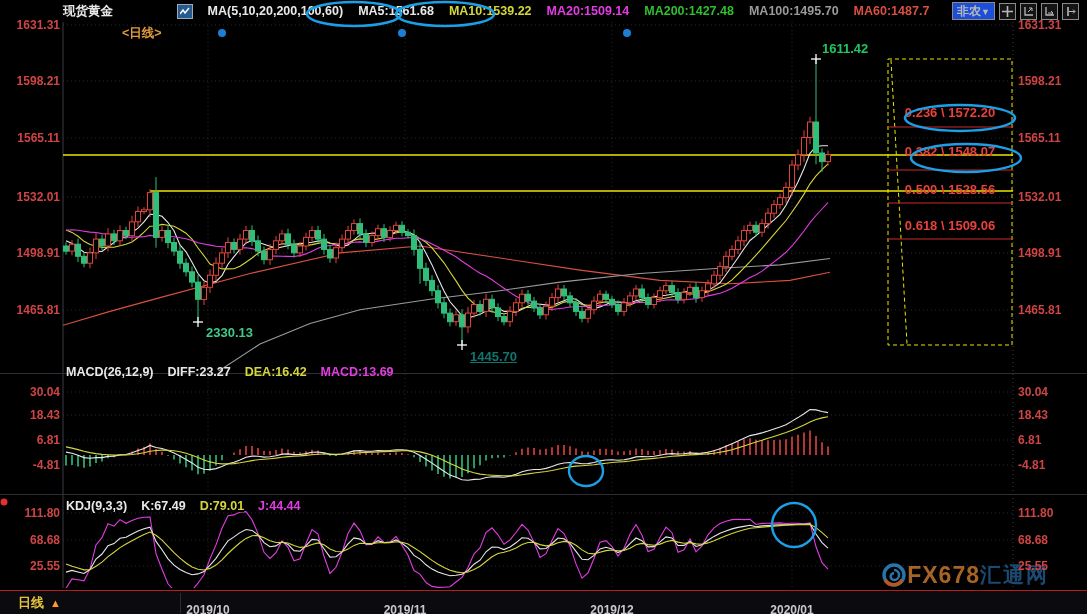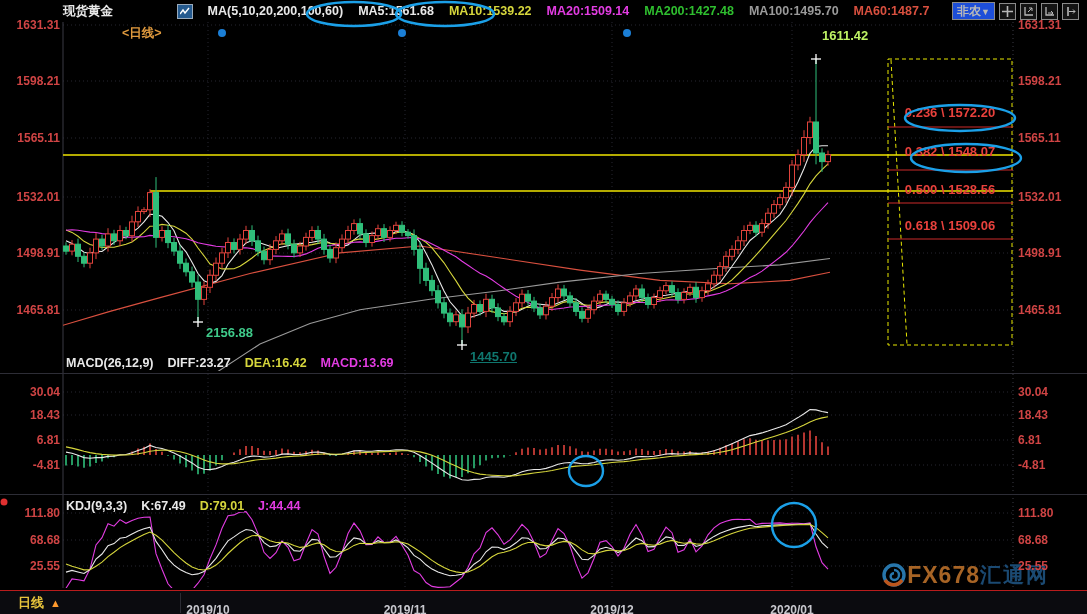--- a/index.html
+++ b/index.html
@@ -16,21 +16,21 @@
   #mini-chart-icon{width:14px;height:13px;background:#245a8f;border:1px solid #9ab;
           display:inline-flex;align-items:center;justify-content:center;}
   
   #toolbar{right:8px;top:2px;display:flex;align-items:center;gap:4px;}
   #preset-btn{border:1px solid #8a8a8a;color:#b8b8b8;background:#1d4ed8;
           font-size:12px;font-weight:bold;padding:0 4px;height:16px;line-height:16px;}
   .tool-btn{width:15px;height:15px;border:1px solid #8a8a8a;background:#141414;
           display:inline-flex;align-items:center;justify-content:center;}
   
   .ind-header{display:flex;gap:14px;font-size:12.5px;font-weight:bold;white-space:nowrap;}
-  #macd-header{left:66px;top:356px;}
+  #macd-header{left:66px;top:365px;}
   #kdj-header{left:66px;top:499px;text-decoration:underline;}
   
   .fib-label{position:absolute;z-index:3;color:#e8413c;font-size:13px;font-weight:bold;
           width:120px;text-align:center;white-space:nowrap;}
   
   .marker-label{position:absolute;z-index:3;font-size:13px;font-weight:bold;white-space:nowrap;}
   
   #bottombar{left:0;top:590px;width:1087px;height:24px;background:#0b0b0f;
           border-top:1px solid #b91c1c;z-index:2;}
   #bottombar .vdiv{position:absolute;left:180px;top:2px;width:1px;height:20px;background:#2b2b33;}
@@ -570,22 +570,22 @@
   <span class="c-magenta">J:44.44</span>
 </div>
 
 <div id="fib-labels">
     <div class="fib-label" style="left: 890px; top: 105px;">0.236 \ 1572.20</div>
     <div class="fib-label" style="left: 890px; top: 144px;">0.382 \ 1548.07</div>
     <div class="fib-label" style="left: 890px; top: 182px;">0.500 \ 1528.56</div>
     <div class="fib-label" style="left: 890px; top: 218px;">0.618 \ 1509.06</div>
   </div>
 <div id="marker-labels">
-    <div class="marker-label" style="left: 822px; top: 28px; color: #bef264;">1611.42</div>
-    <div class="marker-label" style="left: 206px; top: 325px; color: rgb(63, 202, 138);">2156.88</div>
+    <div class="marker-label" style="left: 822px; top: 41px; color: #22c55e;">1611.42</div>
+    <div class="marker-label" style="left: 206px; top: 325px; color: rgb(63, 202, 138);">2330.13</div>
     <div class="marker-label" style="left: 470px; top: 349px; color: #0f766e; text-decoration: underline;">1445.70</div>
   </div>
 
 <div id="bottombar" class="overlay">
   <div id="period-cell">
     <span>日线</span><span class="arrow">▲</span>
   </div>
   <div class="vdiv"></div>
   <div id="date-labels">
       <div class="date-label" style="left: 208px;">2019/10</div>

